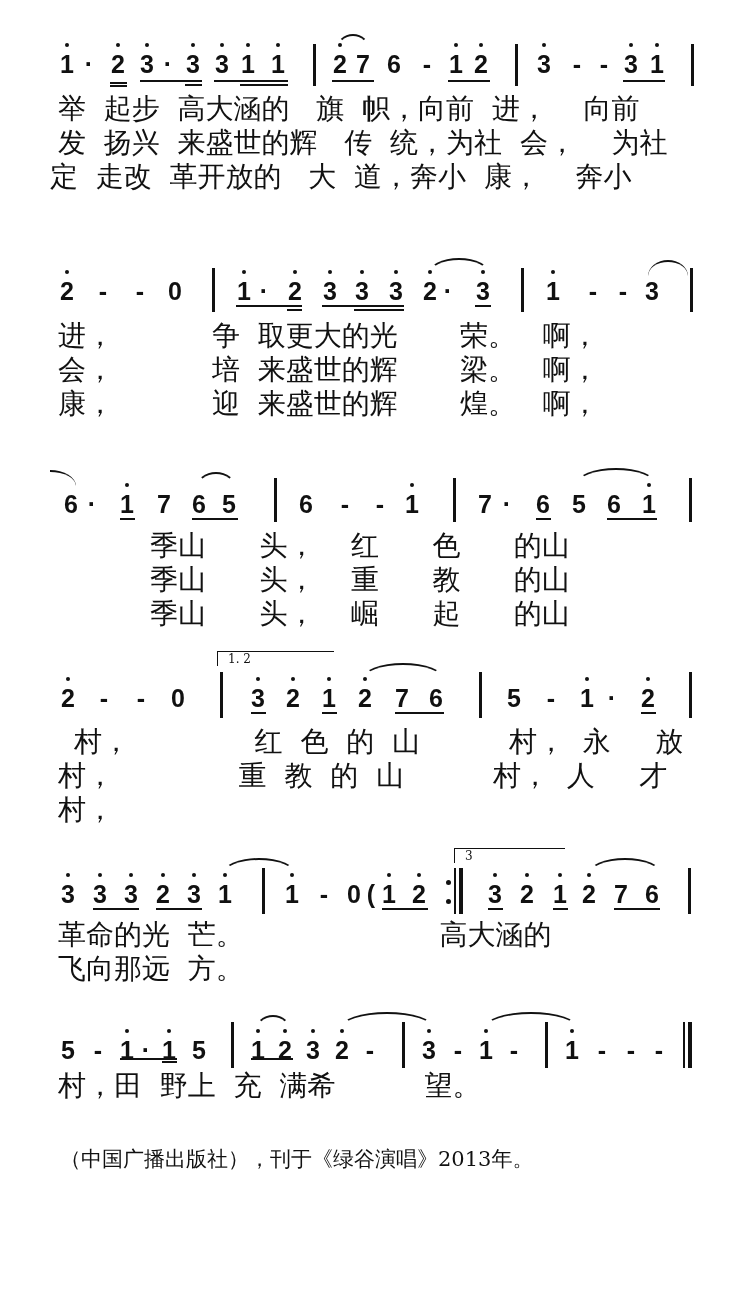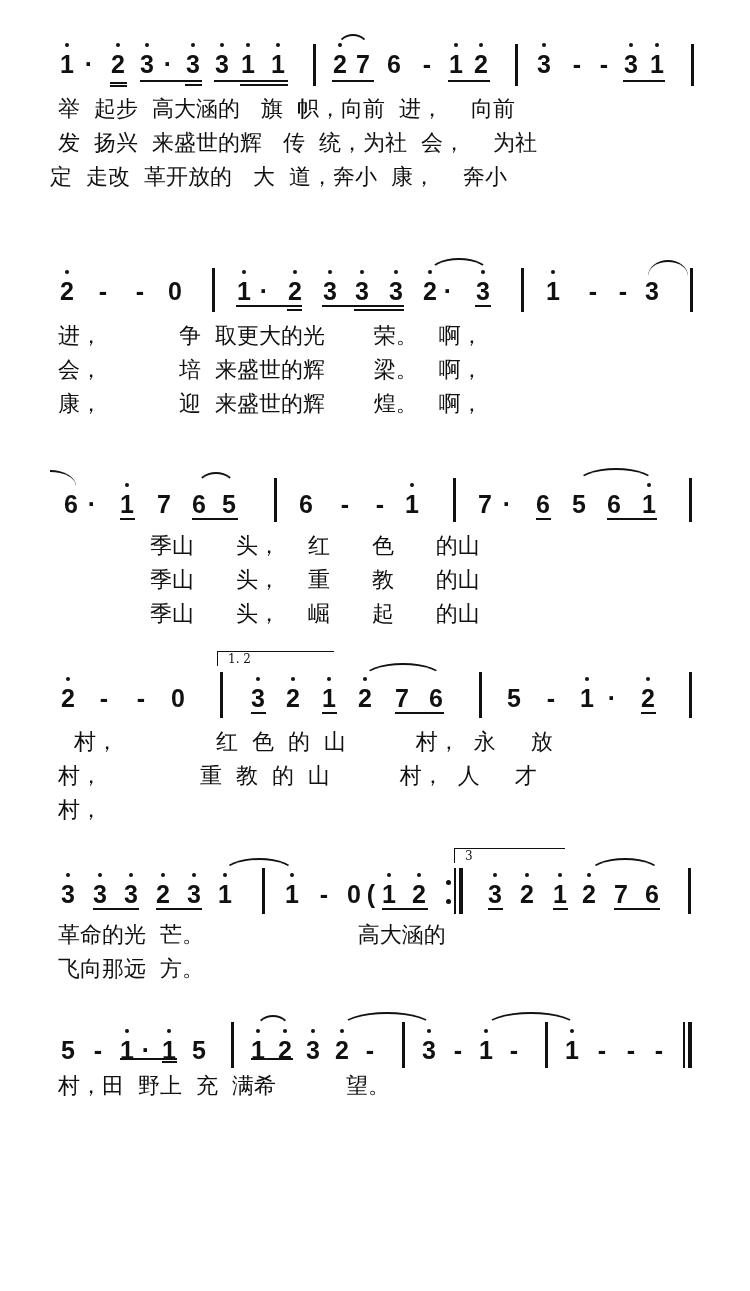--- a/index.html
+++ b/index.html
@@ -1,21 +1,21 @@
 <!DOCTYPE html>
 <html><head>
 <meta charset="utf-8">
 <style>
   html, body { margin:0; padding:0; background:#ffffff; }
   body { width:750px; height:1291px; position:relative; overflow:hidden; font-family:"DejaVu Sans", sans-serif; color:#111; }
   .note { position:absolute; font-family:"Liberation Sans", "DejaVu Sans", sans-serif; font-weight:bold; font-size:25px; line-height:28px; width:22px; text-align:center; transform:translateX(-11px); }
   .note .hi { position:absolute; left:50%; top:-7px; width:4px; height:4px; margin-left:-2px; background:#111; border-radius:50%; }
   .ul { position:absolute; height:2px; background:#111; }
   .bar { position:absolute; width:3px; background:#111; }
-  .lyric { position:absolute; font-family:"DejaVu Sans", sans-serif; font-size:22px; line-height:28px; white-space:pre; letter-spacing:0px; }
+  .lyric { position:absolute; font-family:"DejaVu Sans", sans-serif; font-size:28px; line-height:28px; white-space:pre; letter-spacing:0px; }
   .slur { position:absolute; border:2px solid #111; border-bottom:none; border-left-color:transparent; border-right-color:transparent; border-radius:50% 50% 0 0 / 100% 100% 0 0; height:14px; }
   .slur2 { position:absolute; border-top:2px solid #111; border-radius:50% 50% 0 0 / 100% 100% 0 0; height:14px; }
   .volta { position:absolute; border-top:1.5px solid #111; border-left:1.5px solid #111; height:14px; font-family:"DejaVu Serif", serif; font-size:12px; padding-left:10px; line-height:14px; }
   .repeat-dot { position:absolute; width:5px; height:5px; background:#111; border-radius:50%; }
   .footer { position:absolute; left:60px; width:650px; font-family:"DejaVu Serif", serif; font-size:21px; line-height:33px; }
 </style>
 </head>
 <body>
 
 <div id="score">
@@ -239,14 +239,15 @@
     <div class="note" style="left:602px;top:1036px"><span>-</span></div>
     <div class="note" style="left:631px;top:1036px"><span>-</span></div>
     <div class="note" style="left:659px;top:1036px"><span>-</span></div>
     <div class="bar" style="left:683px;top:1022px;height:46px;width:2px"></div>
     <div class="bar" style="left:688px;top:1022px;height:46px;width:4px"></div>
 
     <div class="lyric" style="left:58px;top:1072px">村，田  野上  充  满希          望。</div>
   </div>
 
   <div class="footer" style="top:1143px">
+    <div>（中国广播出版社），刊于《绿谷演唱》2013年。</div>
   </div>
 </div>
 
 </body></html>

